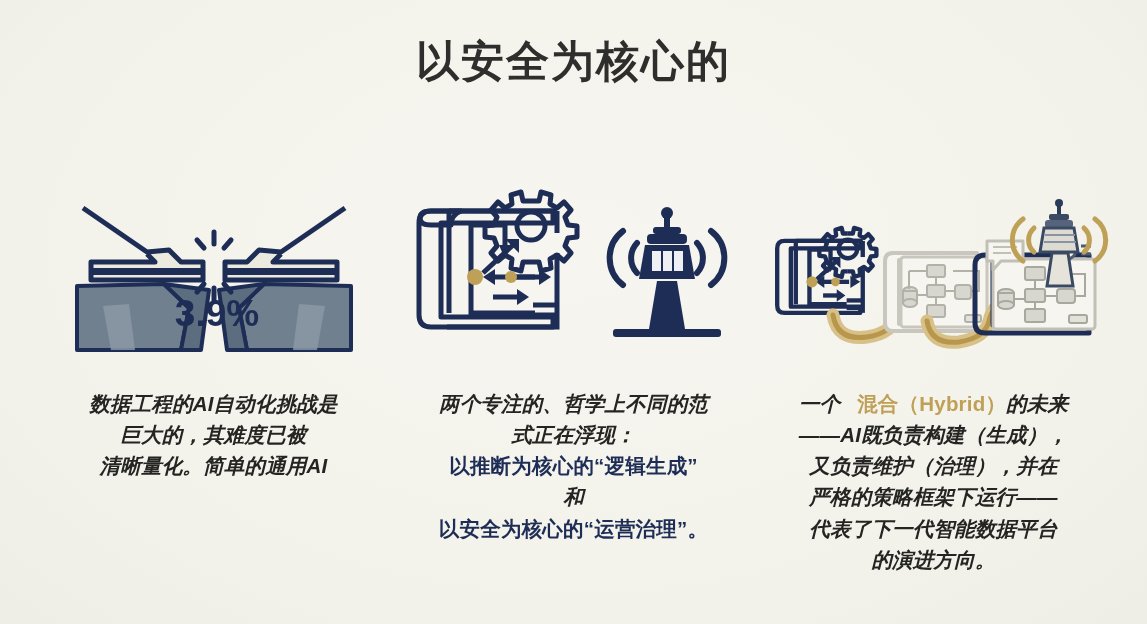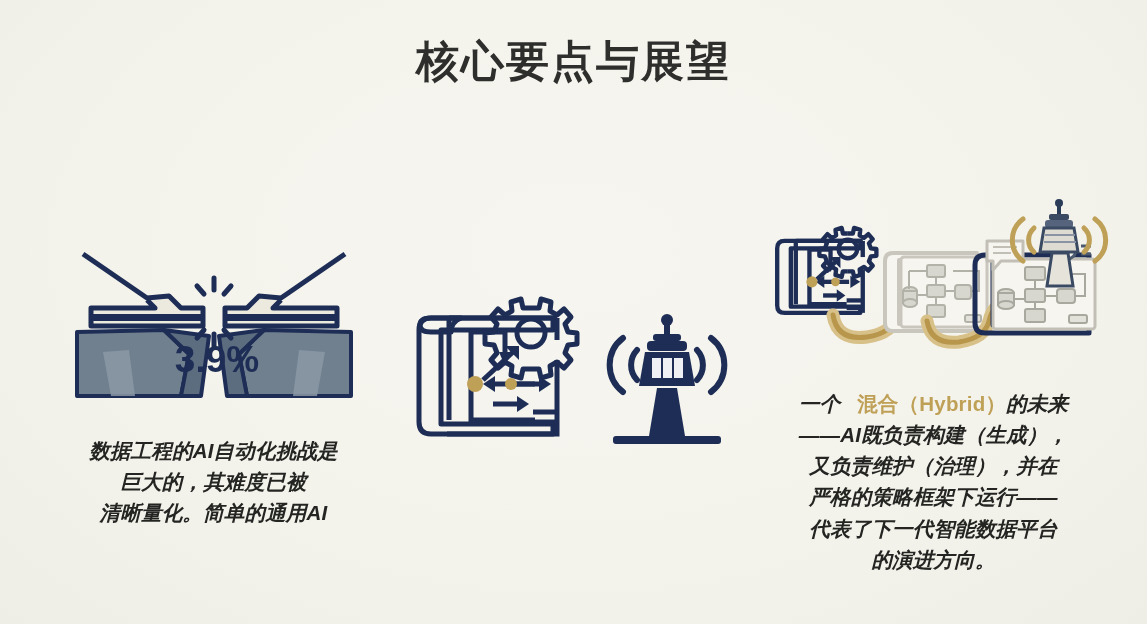--- a/index.html
+++ b/index.html
@@ -35,21 +35,21 @@
     line-height: 1.2;
   }
 
   
   .columns {
     position: absolute;
     top: 180px;
     left: 0;
     width: 1147px;
     display: flex;
-    align-items: center;
+    align-items: flex-start;
     justify-content: center;
   }
   .col {
     width: 360px;
     display: flex;
     flex-direction: column;
     align-items: center;
   }
   .col-icon {
     height: 180px;
@@ -83,21 +83,21 @@
     font-size: 37px;
     font-weight: bold;
     fill: #1d2d55;
   }
 </style>
 </head>
 <body>
 
 <div class="slide">
 
-  <div class="title">核心要点与展望</div>
+  <div class="title">以安全为核心的</div>
 
   <div class="columns">
 
     <div class="col">
       <div class="col-icon">
         <svg width="290" height="165" viewBox="0 0 290 165">
 
           <path d="M8 98 L95 96 L120 120 L112 162 L8 162 Z" fill="#70808f" stroke="#1d2d55" stroke-width="4" stroke-linejoin="round"></path>
           <path d="M95 96 L140 102 L132 162 L112 162 L120 120 Z" fill="#5c6d80" stroke="#1d2d55" stroke-width="4" stroke-linejoin="round"></path>
           <path d="M34 118 L60 116 L66 162 L42 162 Z" fill="#8b98a6" opacity="0.85"></path>
@@ -185,20 +185,27 @@
             <path d="M50 44 h44 l6 34 h-56 Z" class="nv-fill"></path>
             <rect x="57" y="50" width="9" height="20" fill="#eef0f4"></rect>
             <rect x="68" y="50" width="9" height="20" fill="#eef0f4"></rect>
             <rect x="79" y="50" width="9" height="20" fill="#eef0f4"></rect>
 
             <path d="M62 80 h20 l8 48 h-36 Z" class="nv-fill"></path>
 
             <rect x="18" y="128" width="108" height="8" rx="3" class="nv-fill"></rect>
           </g>
         </svg>
+      </div>
+      <div class="col-text">
+        <div class="plain">两个专注的、哲学上不同的范</div>
+        <div class="plain">式正在浮现：</div>
+        <div class="navy">以推断为核心的“逻辑生成”</div>
+        <div class="plain">和</div>
+        <div class="navy">以安全为核心的“运营治理”。</div>
       </div>
     </div>
 
     <div class="col">
       <div class="col-icon">
         <svg width="330" height="150" viewBox="0 0 330 150">
 
           <g transform="translate(2,36) scale(0.62)">
             <path d="M22 16 q-12 0 -12 12 v92 q0 12 12 12 h122 v-10 h-112 v-94 h112 v-12 Z" class="nv-stroke" stroke-width="7" stroke-linejoin="round"></path>
             <path d="M40 18 v100" class="nv-stroke" stroke-width="7"></path>

